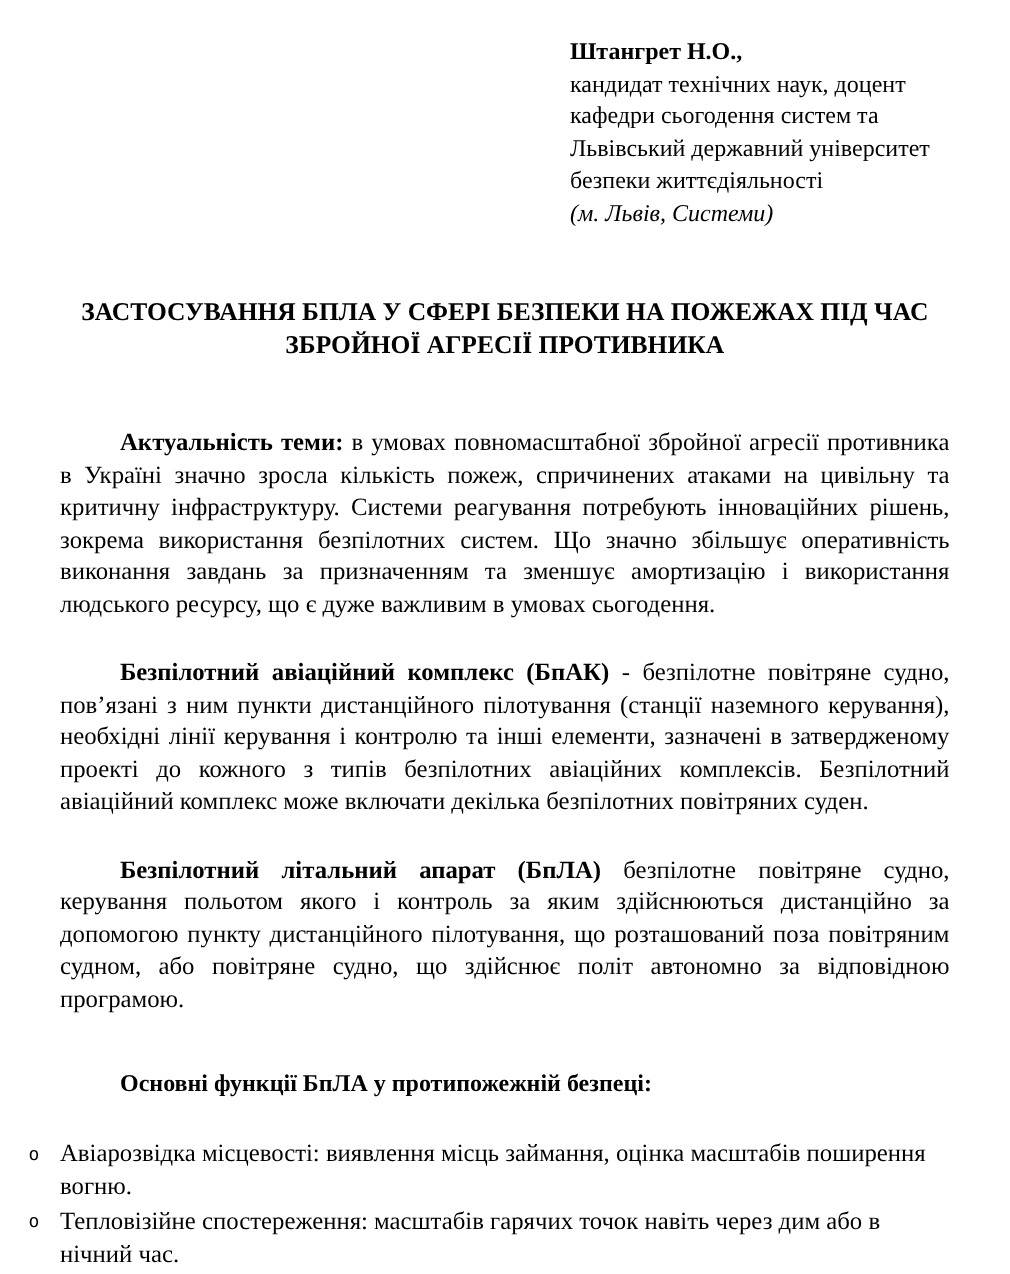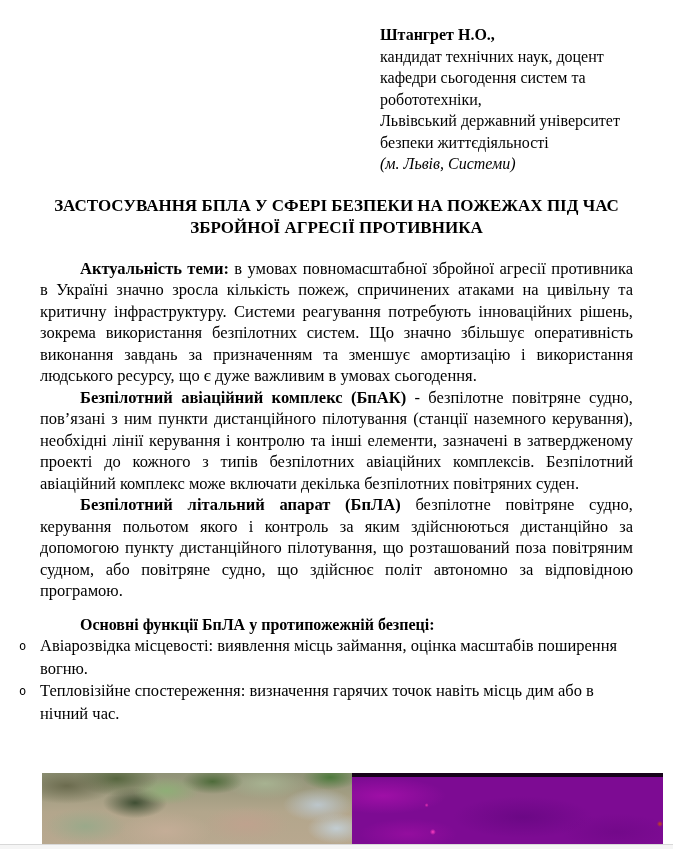--- a/index.html
+++ b/index.html
@@ -10,20 +10,21 @@
     color:#000000;
     overflow:hidden;
   }
   .page {
     position:relative;
     width:673px; height:849px;
     background:#ffffff;
     padding:24px 40px 0 40px;
     display:flex;
     flex-direction:column;
+    gap:24px;
   }
   
   .author-block {
     margin-left:340px;
     font-size:16px;
     line-height:21.5px;
   }
   .author-name { font-weight:bold; }
   .author-location { font-style:italic; }
 
@@ -118,21 +119,20 @@
 </style>
 </head>
 <body>
 
 <div class="page">
 
   <div class="author-block">
     <div class="author-name">Штангрет Н.О.,</div>
     <div>кандидат технічних наук, доцент</div>
     <div>кафедри сьогодення систем та</div>
-    <div>робототехніки,</div>
     <div>Львівський державний університет</div>
     <div>безпеки життєдіяльності</div>
     <div class="author-location">(м. Львів, Системи)</div>
   </div>
 
   <h1 class="doc-title">ЗАСТОСУВАННЯ БПЛА У СФЕРІ БЕЗПЕКИ НА ПОЖЕЖАХ ПІД ЧАС ЗБРОЙНОЇ АГРЕСІЇ ПРОТИВНИКА</h1>
 
   <p class="body-para first"><b>Актуальність теми:</b><span> в умовах повномасштабної збройної агресії противника в Україні значно зросла кількість пожеж, спричинених атаками на цивільну та критичну інфраструктуру. Системи реагування потребують інноваційних рішень, зокрема використання безпілотних систем. Що значно збільшує оперативність виконання завдань за призначенням та зменшує амортизацію і використання людського ресурсу, що є дуже важливим в умовах сьогодення.</span></p>
 
   <p class="body-para"><b>Безпілотний авіаційний комплекс (БпАК)</b><span> - безпілотне повітряне судно, пов’язані з ним пункти дистанційного пілотування (станції наземного керування), необхідні лінії керування і контролю та інші елементи, зазначені в затвердженому проекті до кожного з типів безпілотних авіаційних комплексів. Безпілотний авіаційний комплекс може включати декілька безпілотних повітряних суден.</span></p>
@@ -141,21 +141,21 @@
 
   <p class="subheading">Основні функції БпЛА у протипожежній безпеці:</p>
 
   <div class="bullet-list">
     <div class="bullet-item">
       <span class="bullet-marker">o</span>
       <span class="bullet-text">Авіарозвідка місцевості: виявлення місць займання, оцінка масштабів поширення вогню.</span>
     </div>
     <div class="bullet-item">
       <span class="bullet-marker">o</span>
-      <span class="bullet-text">Тепловізійне спостереження: визначення гарячих точок навіть місць дим або в нічний час.</span>
+      <span class="bullet-text">Тепловізійне спостереження: масштабів гарячих точок навіть через дим або в нічний час.</span>
     </div>
   </div>
 
   <div class="figures">
     <div class="forest-photo"></div>
     <div class="thermal-photo"></div>
   </div>
 
   <div class="bottom-strip"></div>
 

